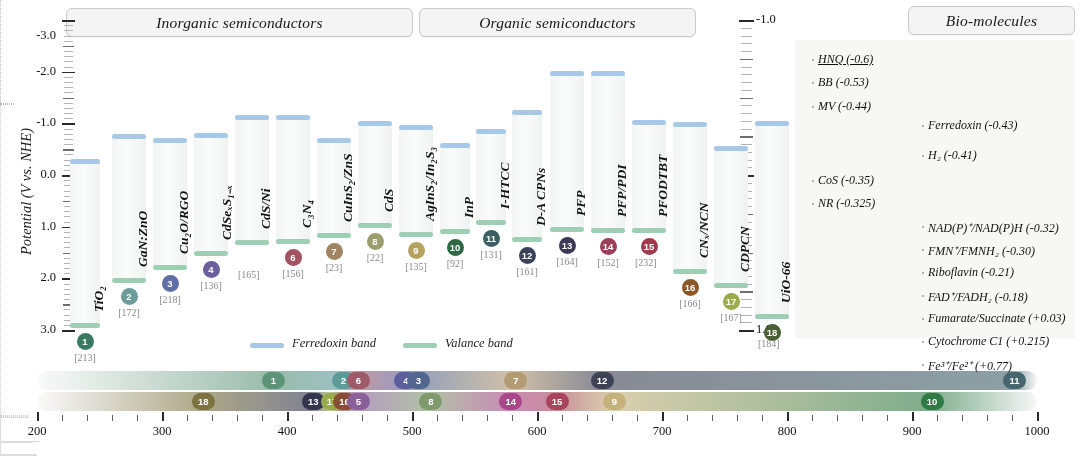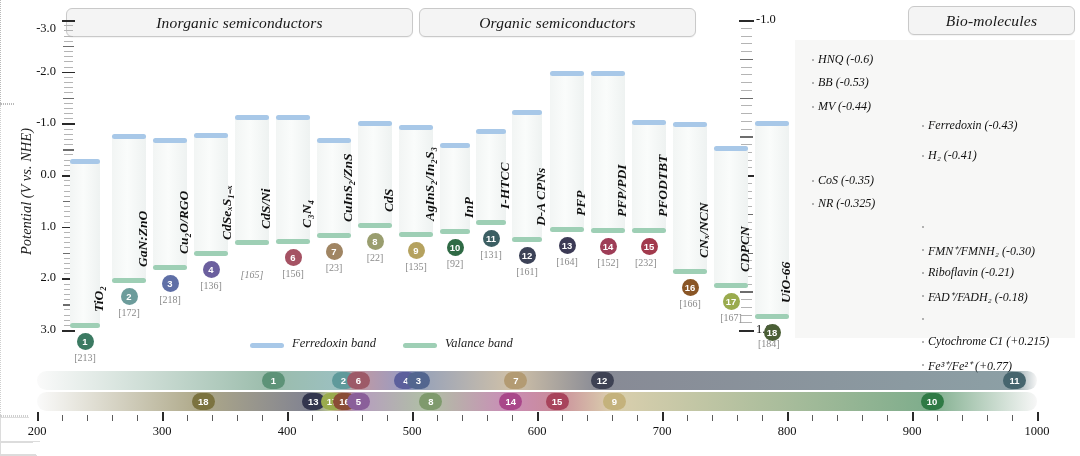--- a/index.html
+++ b/index.html
@@ -129,21 +129,21 @@
       <div class="tick-minor" style="left:64px;top:283.5px;width:9px;"></div>
       <div class="tick-minor" style="left:64px;top:288.7px;width:9px;"></div>
       <div class="tick-minor" style="left:64px;top:293.8px;width:9px;"></div>
       <div class="tick-minor" style="left:64px;top:299.0px;width:9px;"></div>
       <div class="tick-mid" style="left:63px;top:304.2px;width:11px;"></div>
       <div class="tick-minor" style="left:64px;top:309.3px;width:9px;"></div>
       <div class="tick-minor" style="left:64px;top:314.5px;width:9px;"></div>
       <div class="tick-minor" style="left:64px;top:319.7px;width:9px;"></div>
       <div class="tick-minor" style="left:64px;top:324.8px;width:9px;"></div>
       <div class="tick-major" style="left:62px;top:330.0px;width:13px;"></div>
-      <div class="ax-lbl" style="left:22px;top:21px;">-3.0</div>
+      <div class="ax-lbl" style="left:22px;top:28px;">-3.0</div>
       <div class="ax-lbl" style="left:22px;top:63.7px;">-2.0</div>
       <div class="ax-lbl" style="left:22px;top:115.3px;">-1.0</div>
       <div class="ax-lbl" style="left:22px;top:167.0px;">0.0</div>
       <div class="ax-lbl" style="left:22px;top:218.7px;">1.0</div>
       <div class="ax-lbl" style="left:22px;top:270.3px;">2.0</div>
       <div class="ax-lbl" style="left:22px;top:322.0px;">3.0</div>
     </div>
 
   <div id="inset-axis">
       <div class="tick-major" style="left:739px;top:20.0px;width:15px;"></div>
@@ -230,21 +230,21 @@
         <div class="col-lbl" style="left:217.0px;top:239.5px;">CdSeₓS₁₋ₓ</div>
         <div class="badge" style="left:202.5px;top:260.5px;background:#6b5f9e;">4</div>
         <div class="ref" style="left:197.0px;top:279.5px;width:28px;text-align:center;">[136]</div>
       </div>
       <div>
         <div class="col" style="left:235px;top:115.1px;width:34px;height:128.1px;"></div>
         <div class="cb" style="left:235px;top:115.1px;width:34px;"></div>
         <div class="vb" style="left:235px;top:240.2px;width:34px;"></div>
         <div class="col-lbl" style="left:258.0px;top:229.2px;">CdS/Ni</div>
         <div class="badge" style="left:243.5px;top:250.2px;background:#a濃;">5</div>
-        <div class="ref" style="left:238.0px;top:269.2px;width:28px;text-align:center;font-style:italic;">[165]</div>
+        <div class="ref" style="left:238.0px;top:269.2px;width:28px;text-align:left;">[165]</div>
       </div>
       <div>
         <div class="col" style="left:276px;top:114.5px;width:34px;height:127.6px;"></div>
         <div class="cb" style="left:276px;top:114.5px;width:34px;"></div>
         <div class="vb" style="left:276px;top:239.2px;width:34px;"></div>
         <div class="col-lbl" style="left:299.0px;top:228.2px;">C₃N₄</div>
         <div class="badge" style="left:284.5px;top:249.2px;background:#a55263;">6</div>
         <div class="ref" style="left:279.0px;top:268.2px;width:28px;text-align:center;">[156]</div>
       </div>
       <div>
@@ -347,48 +347,50 @@
 
   <div id="legend">
       <div class="lg-swatch" style="left:250px;top:343px;background:#a8c8e8;"></div>
       <div class="lg-txt" style="left:292px;top:336px;">Ferredoxin band</div>
       <div class="lg-swatch" style="left:403px;top:343px;background:#9ecfb5;"></div>
       <div class="lg-txt" style="left:445px;top:336px;">Valance band</div>
     </div>
 
   <div class="rpanel" style="left:795px;top:40px;width:280px;height:298px;"></div>
   <div id="right-entries">
-      <div class="entry" style="left:818px;top:52px;">HNQ (-0.6)</div>
+      <div class="entry" style="left:818px;top:52px;text-decoration:underline;">HNQ (-0.6)</div>
       <div class="dotmk" style="left:812px;top:59px;"></div>
       <div class="" style="left:741px;top:82.0px;width:29px;border-top:1px solid #dcdcdc;height:0;"></div>
       <div class="" style="left:770px;top:59.0px;height:23.0px;border-left:1px solid #dcdcdc;width:0;"></div>
       <div class="" style="left:770px;top:59px;width:40px;border-top:1px solid #dcdcdc;height:0;"></div>
       <div class="entry" style="left:818px;top:75px;">BB (-0.53)</div>
       <div class="dotmk" style="left:812px;top:82px;"></div>
       <div class="" style="left:741px;top:92.8px;width:33px;border-top:1px solid #dcdcdc;height:0;"></div>
       <div class="" style="left:774px;top:82.0px;height:10.8px;border-left:1px solid #dcdcdc;width:0;"></div>
       <div class="" style="left:774px;top:82px;width:36px;border-top:1px solid #dcdcdc;height:0;"></div>
       <div class="entry" style="left:818px;top:99px;">MV (-0.44)</div>
       <div class="dotmk" style="left:812px;top:106px;"></div>
       <div class="" style="left:741px;top:106.8px;width:37px;border-top:1px solid #dcdcdc;height:0;"></div>
       <div class="entry" style="left:818px;top:173px;">CoS (-0.35)</div>
       <div class="dotmk" style="left:812px;top:180px;"></div>
       <div class="entry" style="left:818px;top:196px;">NR (-0.325)</div>
       <div class="dotmk" style="left:812px;top:203px;"></div>
       <div class="entry" style="left:928px;top:118px;">Ferredoxin (-0.43)</div>
       <div class="dotmk" style="left:922px;top:125px;"></div>
       <div class="entry" style="left:928px;top:148px;">H₂ (-0.41)</div>
       <div class="dotmk" style="left:922px;top:155px;"></div>
+      <div class="entry" style="left:928px;top:219px;">NAD(P)⁺/NAD(P)H (-0.32)</div>
       <div class="dotmk" style="left:922px;top:226px;"></div>
       <div class="entry" style="left:928px;top:242px;">FMN⁺/FMNH₂ (-0.30)</div>
       <div class="dotmk" style="left:922px;top:249px;"></div>
       <div class="entry" style="left:928px;top:265px;">Riboflavin (-0.21)</div>
       <div class="dotmk" style="left:922px;top:272px;"></div>
       <div class="entry" style="left:928px;top:288px;">FAD⁺/FADH₂ (-0.18)</div>
       <div class="dotmk" style="left:922px;top:295px;"></div>
+      <div class="entry" style="left:928px;top:311px;">Fumarate/Succinate (+0.03)</div>
       <div class="dotmk" style="left:922px;top:318px;"></div>
       <div class="entry" style="left:928px;top:334px;">Cytochrome C1 (+0.215)</div>
       <div class="dotmk" style="left:922px;top:341px;"></div>
       <div class="entry" style="left:928px;top:357px;">Fe³⁺/Fe²⁺ (+0.77)</div>
       <div class="dotmk" style="left:922px;top:364px;"></div>
     </div>
 
   <div id="spectrum">
       <div class="spec-row" style="left:37px;top:371px;width:1000px;background:linear-gradient(to right, #f7f7f7 0%,#5d9378 23.4%,#5f9a9b 30.4%,#9d5a68 31.9%,#5c5f9c 36.6%,#53668f 37.9%,#b39b73 47.6%,#3e4254 56.3%,#46656e 97.5%,#f2f2f2 100%);opacity:.62;"></div>
       <div class="spec-row" style="left:37px;top:392px;width:1000px;background:linear-gradient(to right, #f7f7f7 0%,#7c7340 16.4%,#33364e 27.4%,#9aab4e 29.3%,#8a4c36 30.5%,#8a5f9a 31.9%,#7f9a6d 39.1%,#a9478a 47.1%,#a8445c 51.7%,#c4b27c 57.5%,#2f7a45 89.3%,#f2f2f2 100%);opacity:.62;"></div>

